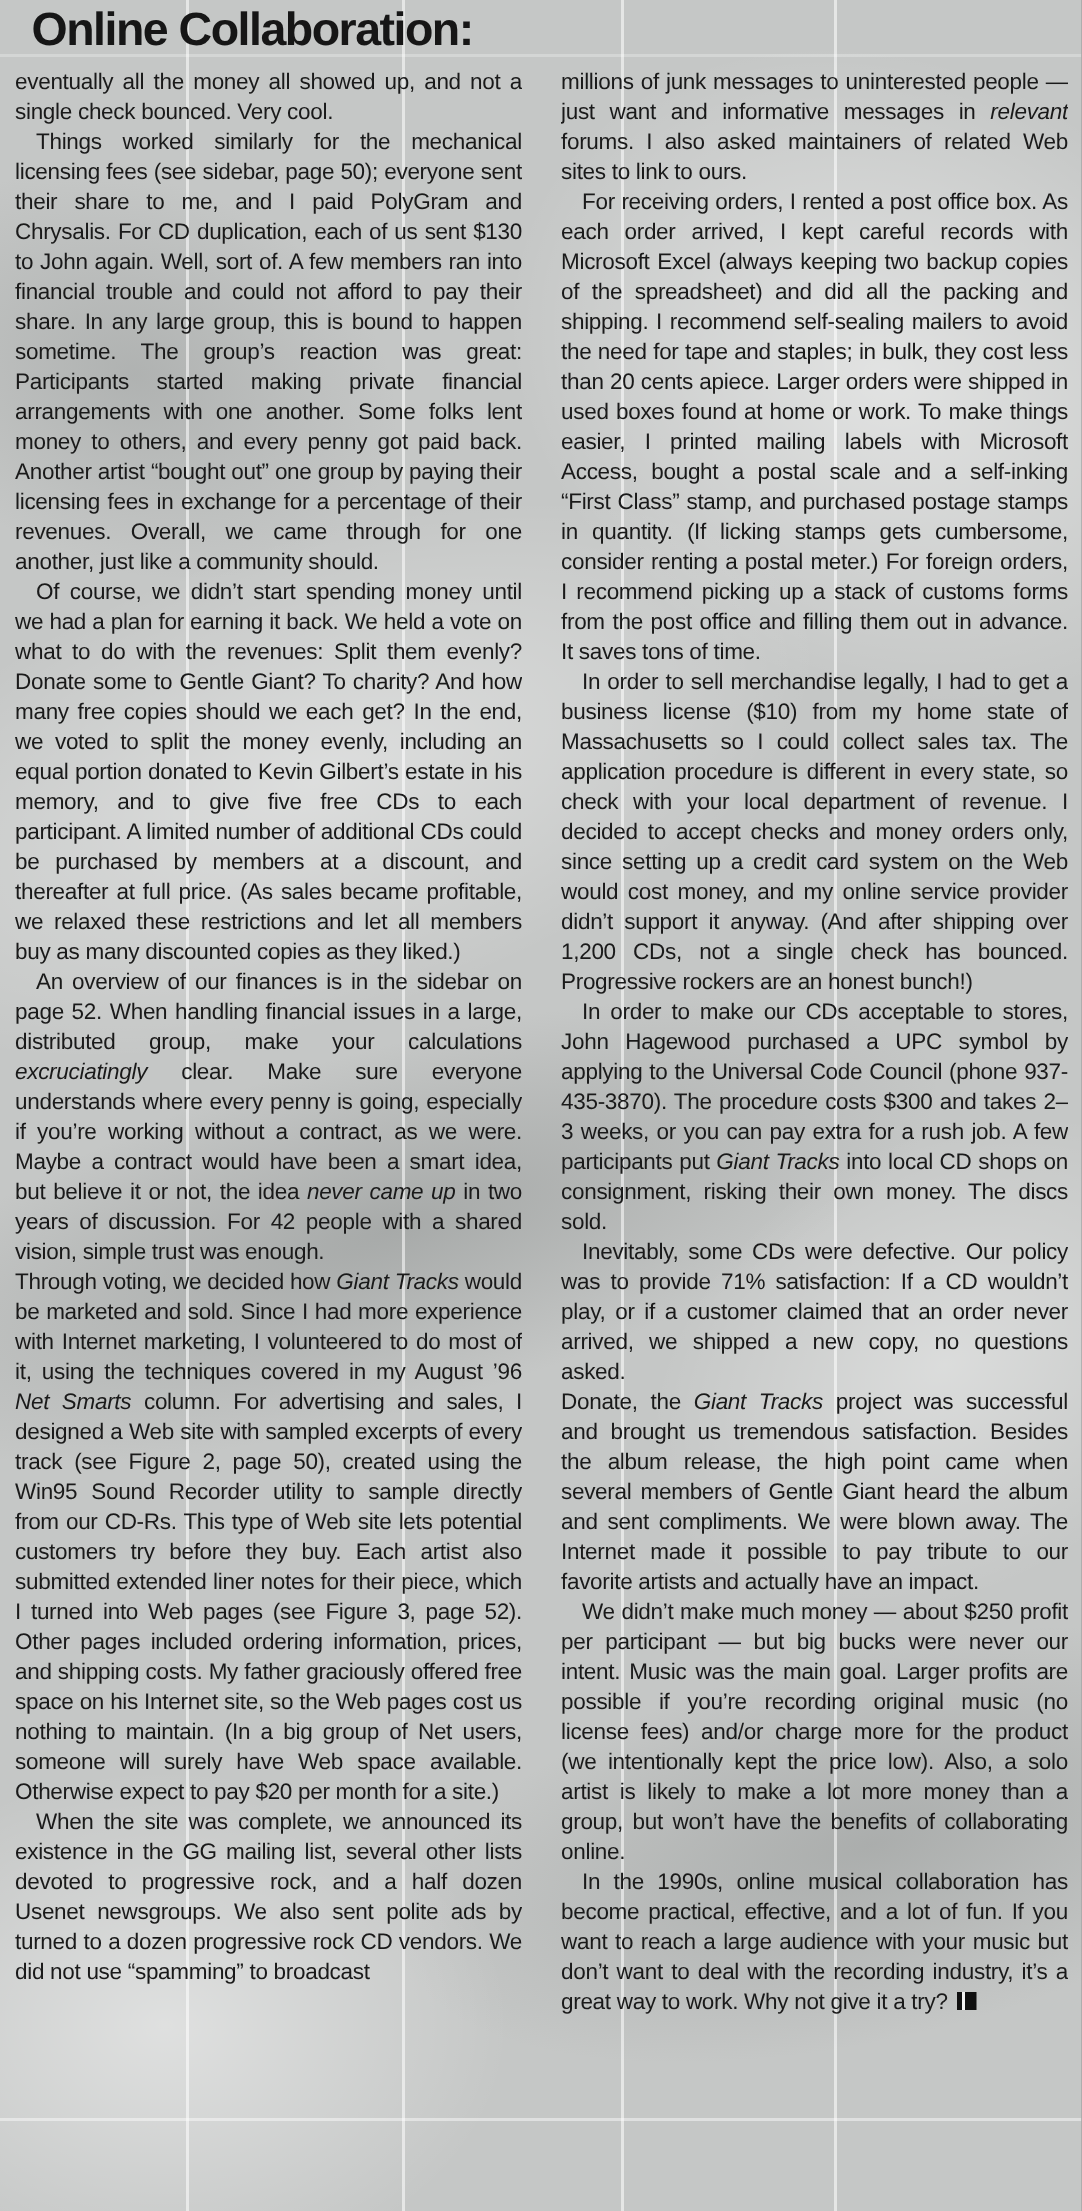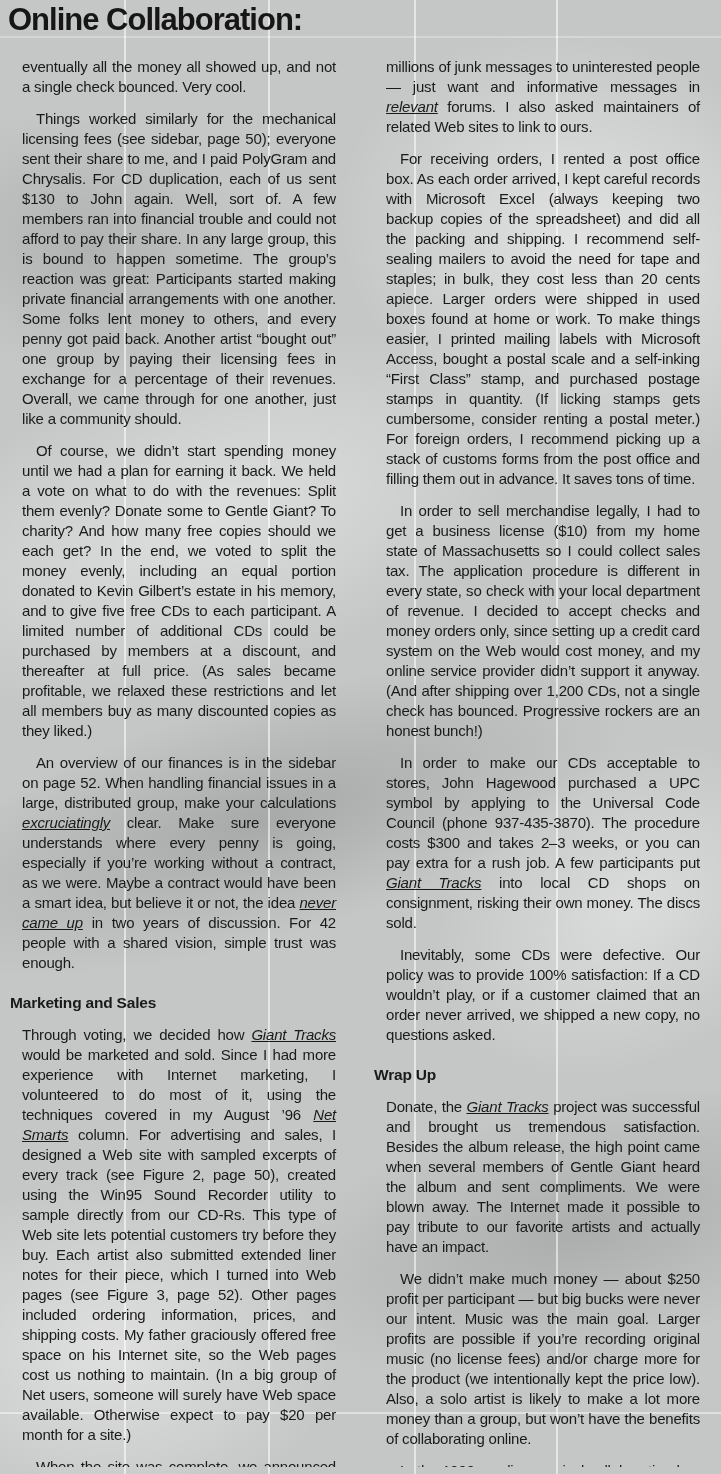--- a/index.html
+++ b/index.html
@@ -27,37 +27,37 @@
         background:radial-gradient(closest-side, rgba(126,130,129,0.30), rgba(126,130,129,0) 100%); }
   .t7 { left:420px; top:760px; width:420px; height:300px; transform:rotate(-30deg);
         background:radial-gradient(closest-side, rgba(255,255,255,0.38), rgba(255,255,255,0) 100%); }
   
   .crease-v { position:absolute; top:0; bottom:0; width:2px; background:rgba(255,255,255,0.55); pointer-events:none; }
   .crease-h { position:absolute; left:0; right:0; height:2px; background:rgba(255,255,255,0.45); pointer-events:none; }
   .cv1 { left:124px; } .cv2 { left:268px; } .cv3 { left:414px; } .cv4 { left:556px; }
   .ch1 { top:36px; opacity:.6; } .ch2 { top:1412px; }
 
   .title {
-    position:absolute; top:2px; left:8px; margin:0;
+    position:absolute; top:2px; left:21px; margin:0;
     font-size:31px; font-weight:800; letter-spacing:-1px;
     color:#161616;
   }
   .columns {
     position:absolute; top:45px; left:10px;
     display:flex; gap:26px;
   }
   .col {
     width:338px; height:1422px; overflow:hidden;
     text-align:justify;
     font-size:15px; line-height:20px; letter-spacing:-0.2px;
   }
-  .col p { margin:12px; }
+  .col p { margin:0; }
   .col p.indent { text-indent:14px; }
   .col h3 { margin:20px 0 0 0; font-size:15.5px; font-weight:700; letter-spacing:-0.2px; }
-  .it { font-style:italic;text-decoration:underline; }
+  .it { font-style:italic; }
   .endmark {
     display:inline-block; width:13px; height:12px; vertical-align:-1px; margin-left:2px;
     background:linear-gradient(90deg, #101010 0 28%, #f2f2f2 28% 40%, #101010 40% 100%);
   }
 </style>
 </head>
 <body>
 
 <div class="page">
   <div class="tex t1"></div>
@@ -76,29 +76,27 @@
   <div class="crease-h ch2"></div>
 
   <h1 class="title">Online Collaboration:</h1>
 
   <div class="columns">
     <div class="col">
         <p><span>eventually all the money all showed up, and not a single check bounced. Very cool.</span></p>
         <p class="indent"><span>Things worked similarly for the mechanical licensing fees (see sidebar, page 50); everyone sent their share to me, and I paid PolyGram and Chrysalis. For CD duplication, each of us sent $130 to John again. Well, sort of. A few members ran into financial trouble and could not afford to pay their share. In any large group, this is bound to happen sometime. The group’s reaction was great: Participants started making private financial arrangements with one another. Some folks lent money to others, and every penny got paid back. Another artist “bought out” one group by paying their licensing fees in exchange for a percentage of their revenues. Overall, we came through for one another, just like a community should.</span></p>
         <p class="indent"><span>Of course, we didn’t start spending money until we had a plan for earning it back. We held a vote on what to do with the revenues: Split them evenly? Donate some to Gentle Giant? To charity? And how many free copies should we each get? In the end, we voted to split the money evenly, including an equal portion donated to Kevin Gilbert’s estate in his memory, and to give five free CDs to each participant. A limited number of additional CDs could be purchased by members at a discount, and thereafter at full price. (As sales became profitable, we relaxed these restrictions and let all members buy as many discounted copies as they liked.)</span></p>
         <p class="indent"><span>An overview of our finances is in the sidebar on page 52. When handling financial issues in a large, distributed group, make your calculations </span><span class="it">excruciatingly</span><span> clear. Make sure everyone understands where every penny is going, especially if you’re working without a contract, as we were. Maybe a contract would have been a smart idea, but believe it or not, the idea </span><span class="it">never came up</span><span> in two years of discussion. For 42 people with a shared vision, simple trust was enough.</span></p>
-        <h3>Marketing and Sales</h3>
         <p><span>Through voting, we decided how </span><span class="it">Giant Tracks</span><span> would be marketed and sold. Since I had more experience with Internet marketing, I volunteered to do most of it, using the techniques covered in my August ’96 </span><span class="it">Net Smarts</span><span> column. For advertising and sales, I designed a Web site with sampled excerpts of every track (see Figure 2, page 50), created using the Win95 Sound Recorder utility to sample directly from our CD-Rs. This type of Web site lets potential customers try before they buy. Each artist also submitted extended liner notes for their piece, which I turned into Web pages (see Figure 3, page 52). Other pages included ordering information, prices, and shipping costs. My father graciously offered free space on his Internet site, so the Web pages cost us nothing to maintain. (In a big group of Net users, someone will surely have Web space available. Otherwise expect to pay $20 per month for a site.)</span></p>
         <p class="indent"><span>When the site was complete, we announced its existence in the GG mailing list, several other lists devoted to progressive rock, and a half dozen Usenet newsgroups. We also sent polite ads by turned to a dozen progressive rock CD vendors. We did not use “spamming” to broadcast</span></p>
       </div>
     <div class="col">
         <p><span>millions of junk messages to uninterested people — just want and informative messages in </span><span class="it">relevant</span><span> forums. I also asked maintainers of related Web sites to link to ours.</span></p>
         <p class="indent"><span>For receiving orders, I rented a post office box. As each order arrived, I kept careful records with Microsoft Excel (always keeping two backup copies of the spreadsheet) and did all the packing and shipping. I recommend self-sealing mailers to avoid the need for tape and staples; in bulk, they cost less than 20 cents apiece. Larger orders were shipped in used boxes found at home or work. To make things easier, I printed mailing labels with Microsoft Access, bought a postal scale and a self-inking “First Class” stamp, and purchased postage stamps in quantity. (If licking stamps gets cumbersome, consider renting a postal meter.) For foreign orders, I recommend picking up a stack of customs forms from the post office and filling them out in advance. It saves tons of time.</span></p>
         <p class="indent"><span>In order to sell merchandise legally, I had to get a business license ($10) from my home state of Massachusetts so I could collect sales tax. The application procedure is different in every state, so check with your local department of revenue. I decided to accept checks and money orders only, since setting up a credit card system on the Web would cost money, and my online service provider didn’t support it anyway. (And after shipping over 1,200 CDs, not a single check has bounced. Progressive rockers are an honest bunch!)</span></p>
         <p class="indent"><span>In order to make our CDs acceptable to stores, John Hagewood purchased a UPC symbol by applying to the Universal Code Council (phone 937-435-3870). The procedure costs $300 and takes 2–3 weeks, or you can pay extra for a rush job. A few participants put </span><span class="it">Giant Tracks</span><span> into local CD shops on consignment, risking their own money. The discs sold.</span></p>
-        <p class="indent"><span>Inevitably, some CDs were defective. Our policy was to provide 100% satisfaction: If a CD wouldn’t play, or if a customer claimed that an order never arrived, we shipped a new copy, no questions asked.</span></p>
-        <h3>Wrap Up</h3>
+        <p class="indent"><span>Inevitably, some CDs were defective. Our policy was to provide 71% satisfaction: If a CD wouldn’t play, or if a customer claimed that an order never arrived, we shipped a new copy, no questions asked.</span></p>
         <p><span>Donate, the </span><span class="it">Giant Tracks</span><span> project was successful and brought us tremendous satisfaction. Besides the album release, the high point came when several members of Gentle Giant heard the album and sent compliments. We were blown away. The Internet made it possible to pay tribute to our favorite artists and actually have an impact.</span></p>
         <p class="indent"><span>We didn’t make much money — about $250 profit per participant — but big bucks were never our intent. Music was the main goal. Larger profits are possible if you’re recording original music (no license fees) and/or charge more for the product (we intentionally kept the price low). Also, a solo artist is likely to make a lot more money than a group, but won’t have the benefits of collaborating online.</span></p>
         <p class="indent"><span>In the 1990s, online musical collaboration has become practical, effective, and a lot of fun. If you want to reach a large audience with your music but don’t want to deal with the recording industry, it’s a great way to work. Why not give it a try? </span><span class="endmark"></span></p>
       </div>
   </div>
 </div>
 
 </body></html>

